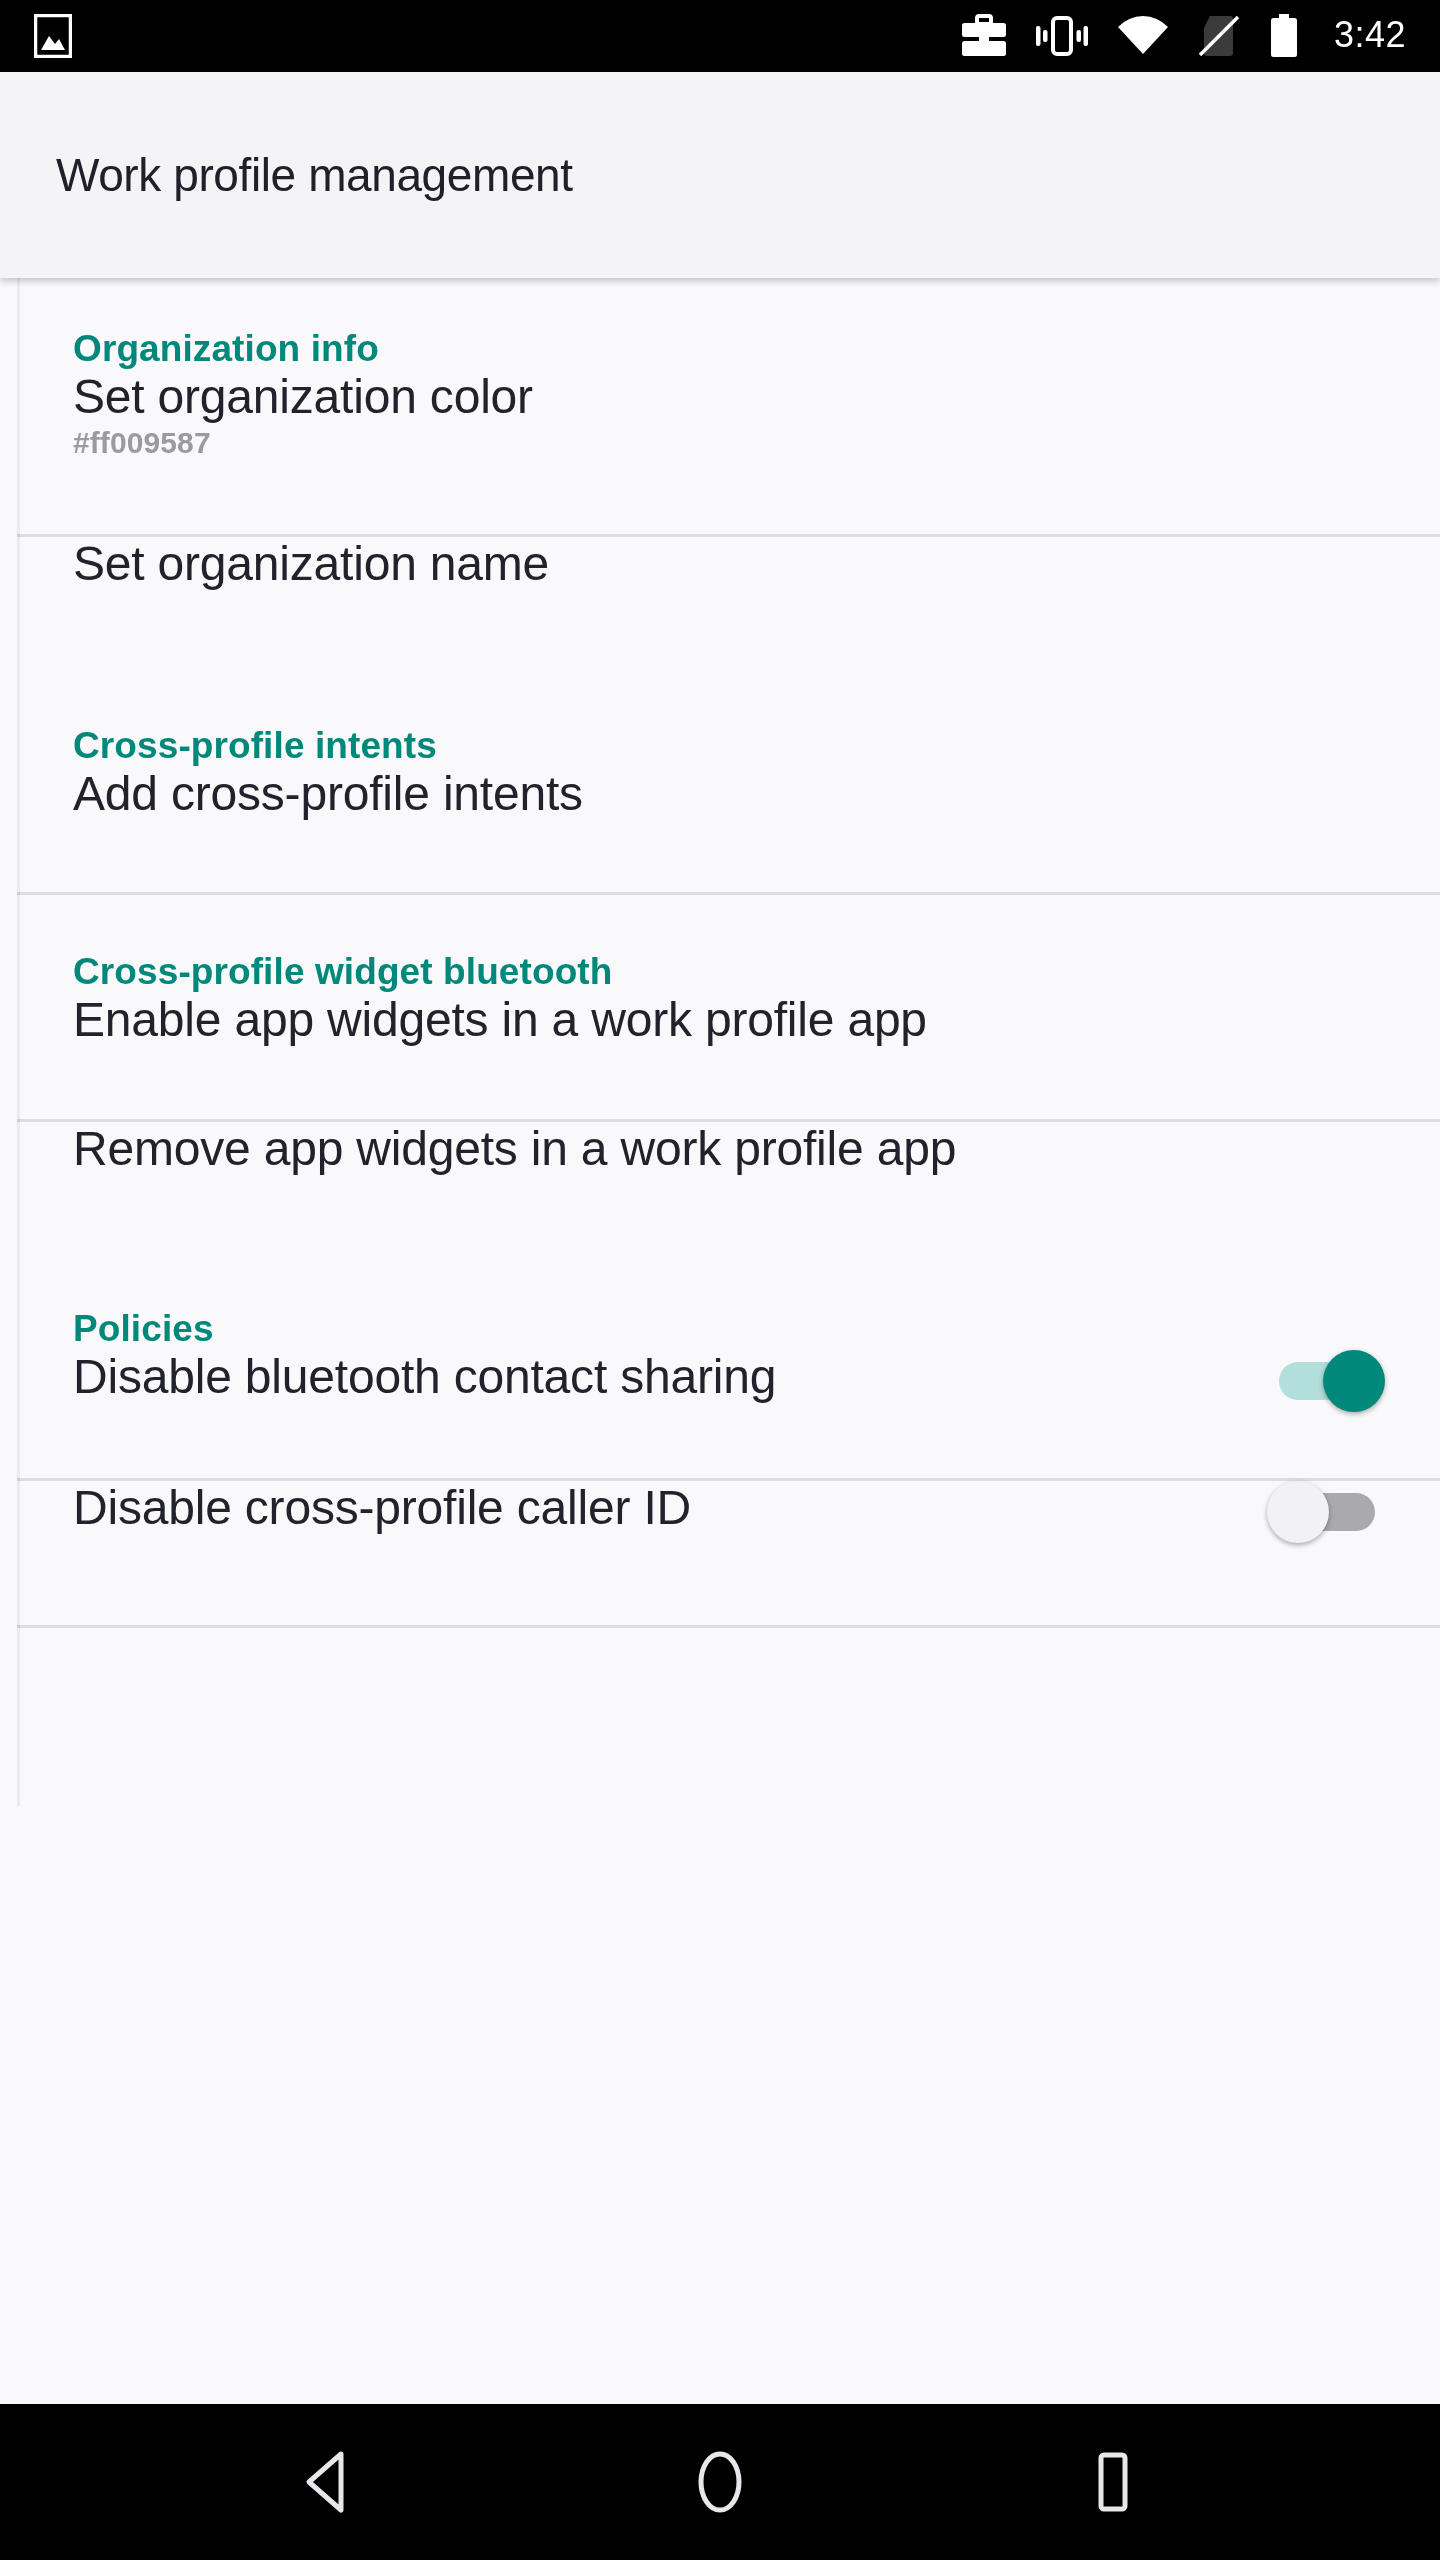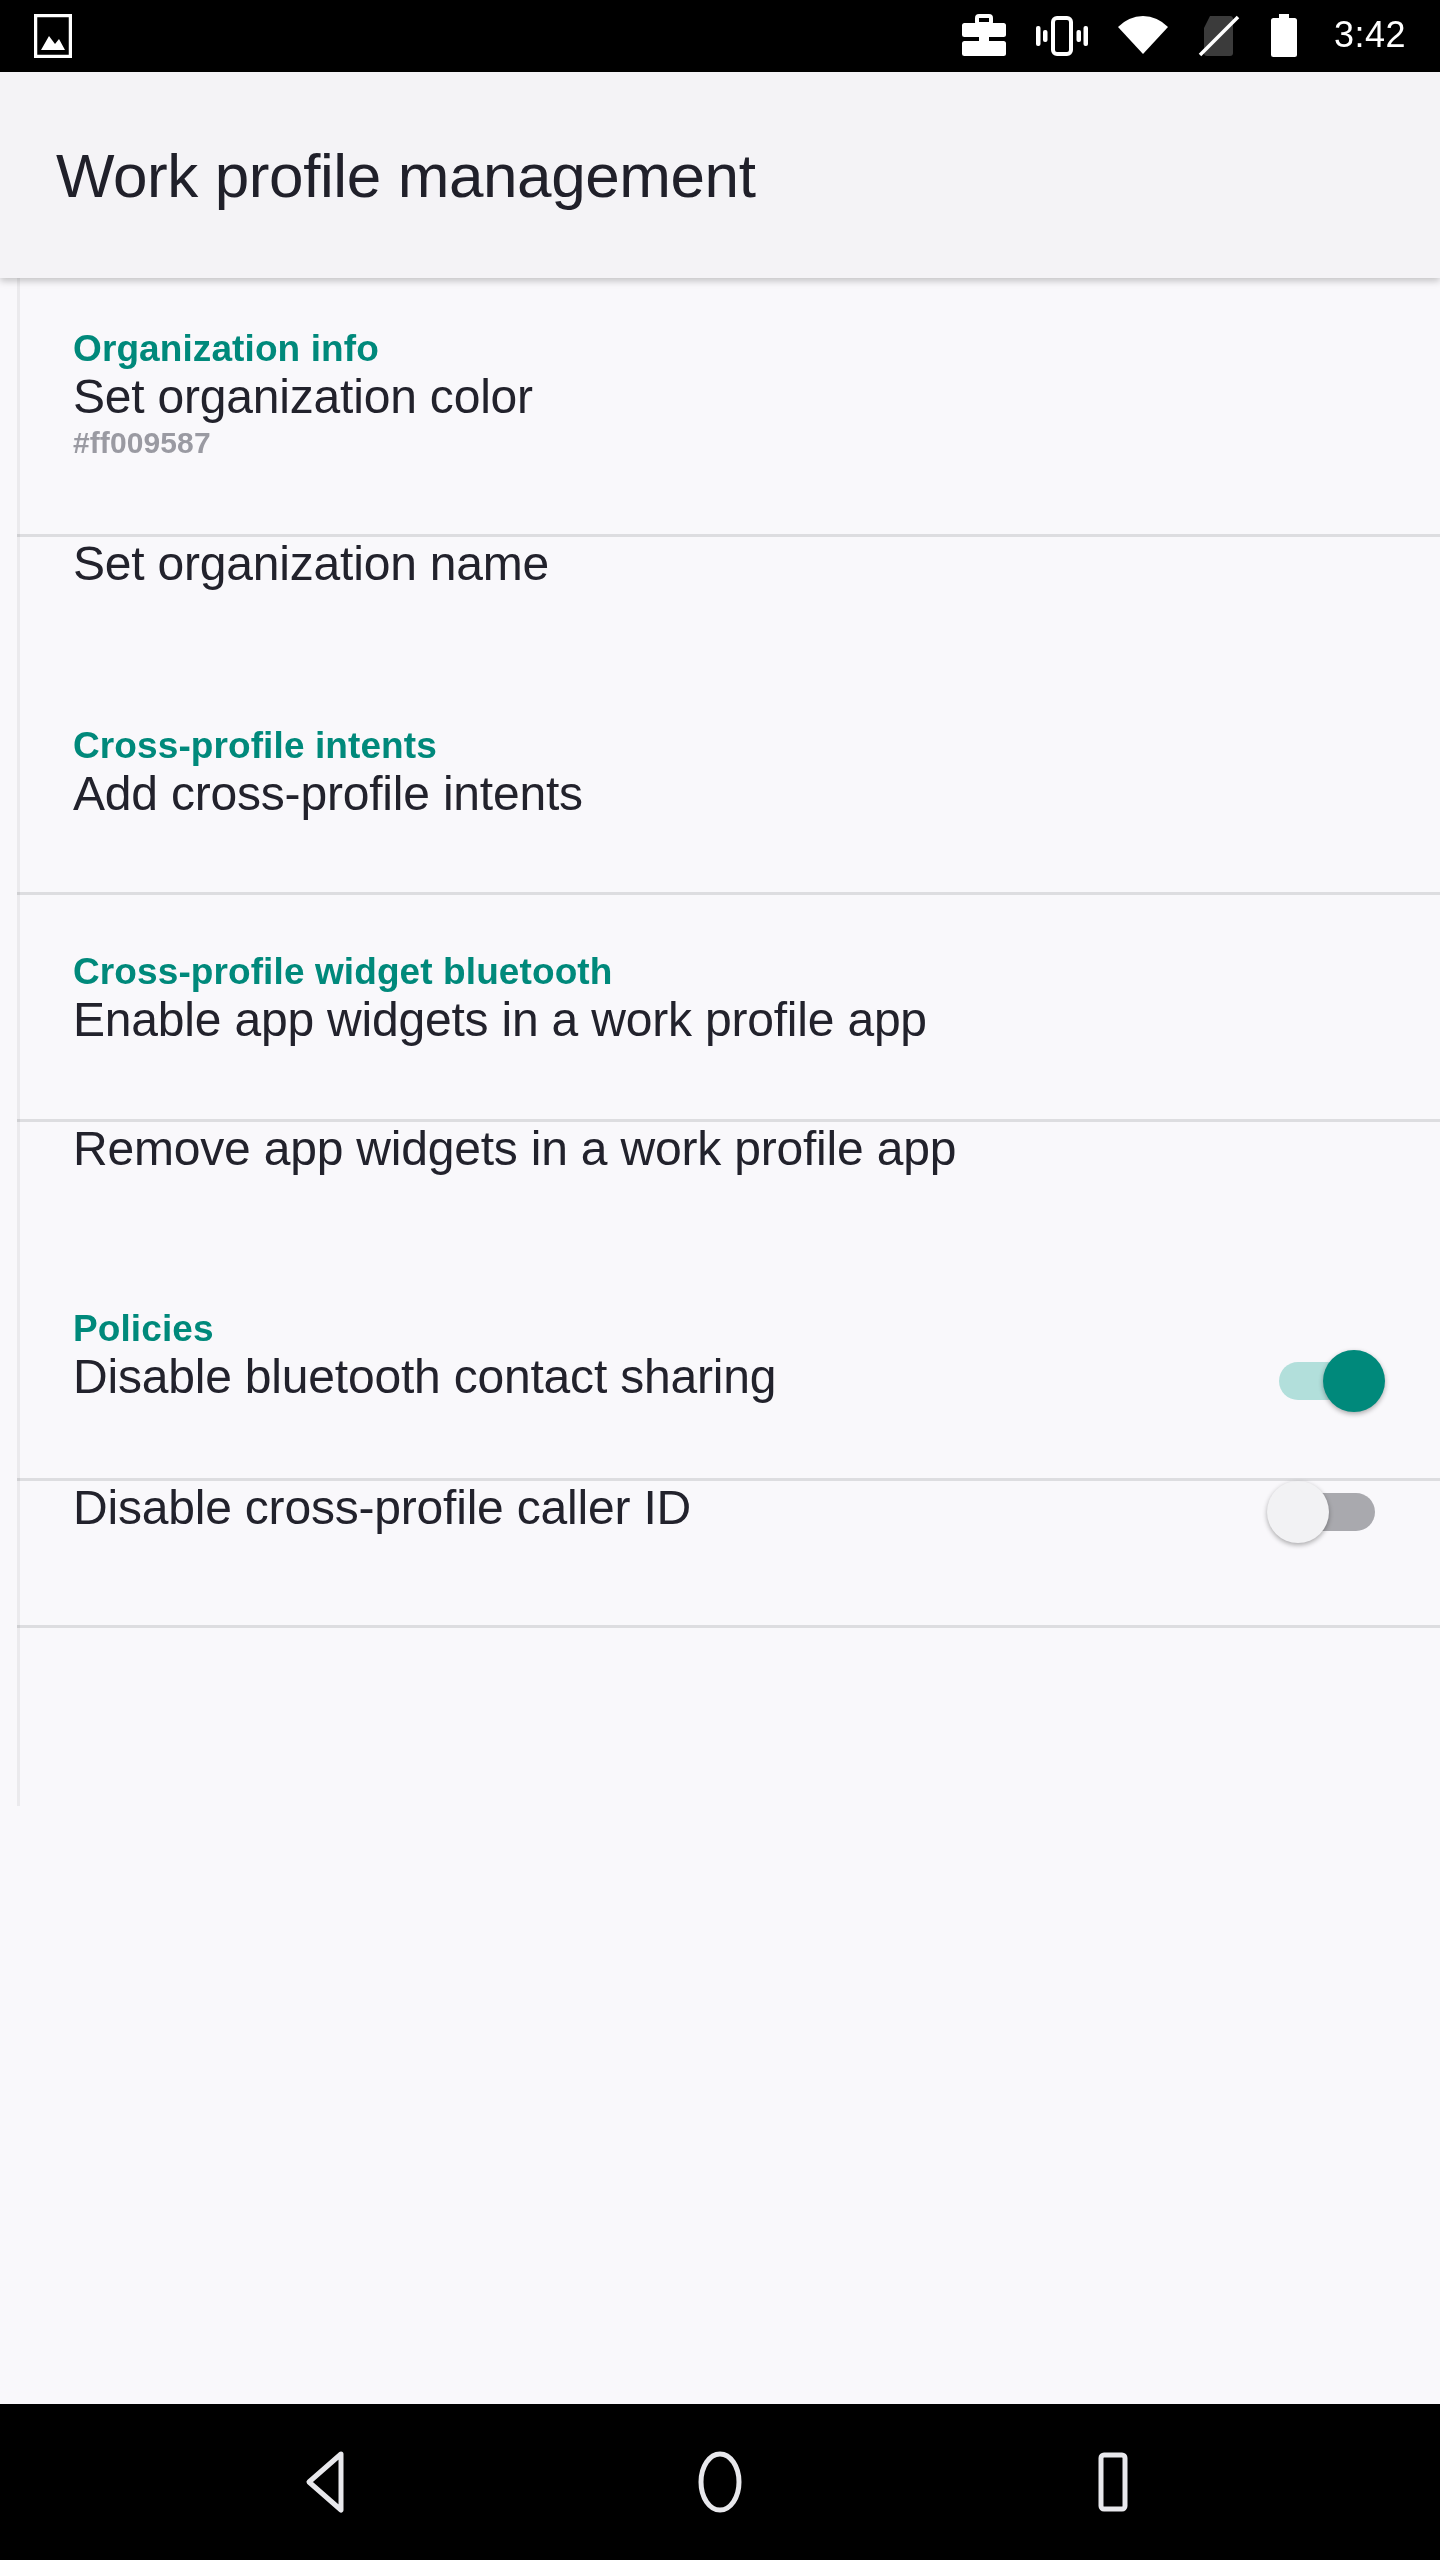--- a/index.html
+++ b/index.html
@@ -27,21 +27,21 @@
 
   
   .appbar{
     position:absolute; top:72px; left:0; width:1440px; height:206px;
     background:#f4f3f6;
     box-shadow:0 3px 7px rgba(0,0,0,.22);
     display:flex; align-items:center;
     z-index:5;
   }
   .appbar-title{
-    margin-left:56px; font-size:62px; color:#20202a; font-weight:400;
+    margin-left:56px; font-size:46px; color:#20202a; font-weight:400;
     letter-spacing:-.4px;
   }
 
   
   .content{
     position:absolute; top:278px; left:17px; width:1440px; height:1528px;
     background:#f9f8fb; overflow:hidden;
   }
   .edge-l{ position:absolute; top:0; left:0; width:3px; height:100%;
            background:rgba(0,0,0,.055); }

